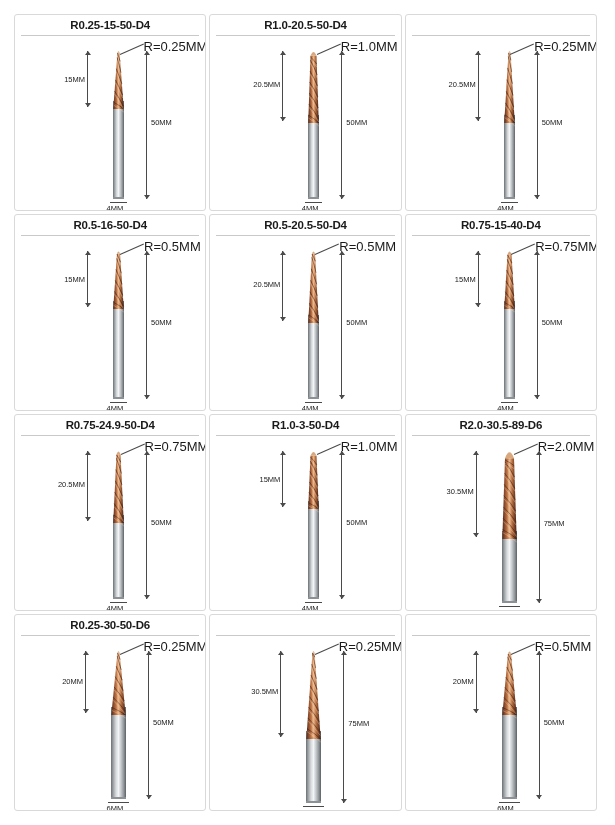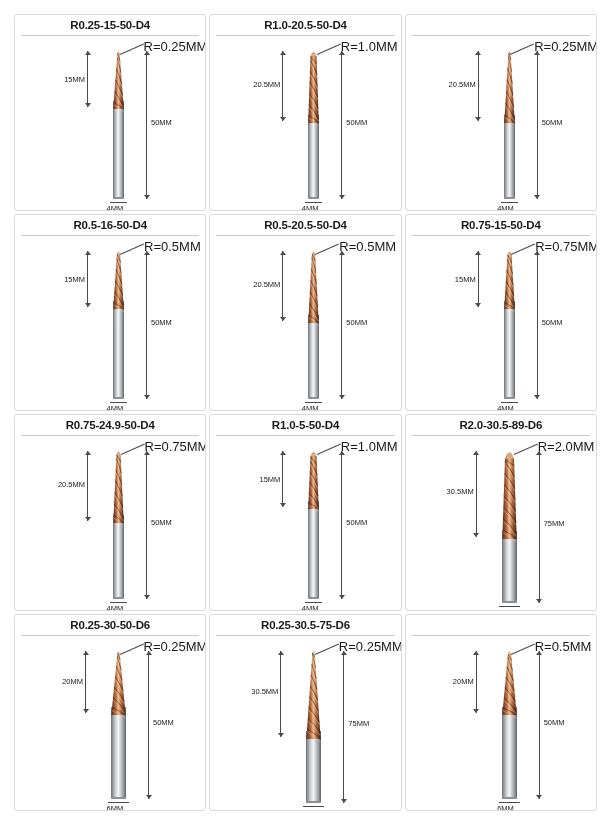--- a/index.html
+++ b/index.html
@@ -381,21 +381,21 @@
         <div class="dimlabel" style="left: 136px; top: 80.6px;">50MM</div>
         <div class="dimline" style="left: 72px; top: 14px; height: 70px;"></div>
         <div class="dimlabel" style="left: 34px; top: 43.4px; width: 36px; text-align: right;">20.5MM</div>
         <div class="leader" style="left: 105px; top: 17px; width: 26px; transform: rotate(-24deg);"></div>
         <div class="rlabel" style="left: 129px; top: 2px;">R=0.5MM</div>
         <div class="dialine" style="left: 95px; width: 17px; top: 165px;"></div>
         <div class="dimlabel" style="left: 91.5px; top: 167px;">4MM</div>
       </div>
     </div>
     <div class="cell">
-      <div class="title">R0.75-15-50-D4</div>
+      <div class="title">R0.75-15-40-D4</div>
       <div class="title-rule"></div>
       <div class="stage">
         <svg width="199" height="181" class="helix">
           <defs>
             <linearGradient id="sg5" x1="0" y1="0" x2="1" y2="0">
               <stop offset="0%" stop-color="#6a7074"></stop>
               <stop offset="14%" stop-color="#9ba0a4"></stop>
               <stop offset="34%" stop-color="#d9dcde"></stop>
               <stop offset="50%" stop-color="#f2f4f5"></stop>
               <stop offset="66%" stop-color="#c8cccf"></stop>
@@ -489,21 +489,21 @@
         <div class="dimlabel" style="left: 136px; top: 80.6px;">50MM</div>
         <div class="dimline" style="left: 72px; top: 14px; height: 70px;"></div>
         <div class="dimlabel" style="left: 34px; top: 43.4px; width: 36px; text-align: right;">20.5MM</div>
         <div class="leader" style="left: 105.5px; top: 17px; width: 26px; transform: rotate(-24deg);"></div>
         <div class="rlabel" style="left: 129.5px; top: 2px;">R=0.75MM</div>
         <div class="dialine" style="left: 95px; width: 17px; top: 165px;"></div>
         <div class="dimlabel" style="left: 91.5px; top: 167px;">4MM</div>
       </div>
     </div>
     <div class="cell">
-      <div class="title">R1.0-5-50-D4</div>
+      <div class="title">R1.0-3-50-D4</div>
       <div class="title-rule"></div>
       <div class="stage">
         <svg width="199" height="181" class="helix">
           <defs>
             <linearGradient id="sg7" x1="0" y1="0" x2="1" y2="0">
               <stop offset="0%" stop-color="#6a7074"></stop>
               <stop offset="14%" stop-color="#9ba0a4"></stop>
               <stop offset="34%" stop-color="#d9dcde"></stop>
               <stop offset="50%" stop-color="#f2f4f5"></stop>
               <stop offset="66%" stop-color="#c8cccf"></stop>
@@ -654,21 +654,20 @@
         <div class="dimlabel" style="left: 138px; top: 80.6px;">50MM</div>
         <div class="dimline" style="left: 70px; top: 14px; height: 62px;"></div>
         <div class="dimlabel" style="left: 32px; top: 40.04px; width: 36px; text-align: right;">20MM</div>
         <div class="leader" style="left: 104.5px; top: 17px; width: 26px; transform: rotate(-24deg);"></div>
         <div class="rlabel" style="left: 128.5px; top: 2px;">R=0.25MM</div>
         <div class="dialine" style="left: 93px; width: 21px; top: 165px;"></div>
         <div class="dimlabel" style="left: 91.5px; top: 167px;">6MM</div>
       </div>
     </div>
     <div class="cell">
-      <div class="title">R0.25-30.5-75-D6</div>
       <div class="title-rule"></div>
       <div class="stage">
         <svg width="199" height="181" class="helix">
           <defs>
             <linearGradient id="sg10" x1="0" y1="0" x2="1" y2="0">
               <stop offset="0%" stop-color="#6a7074"></stop>
               <stop offset="14%" stop-color="#9ba0a4"></stop>
               <stop offset="34%" stop-color="#d9dcde"></stop>
               <stop offset="50%" stop-color="#f2f4f5"></stop>
               <stop offset="66%" stop-color="#c8cccf"></stop>

